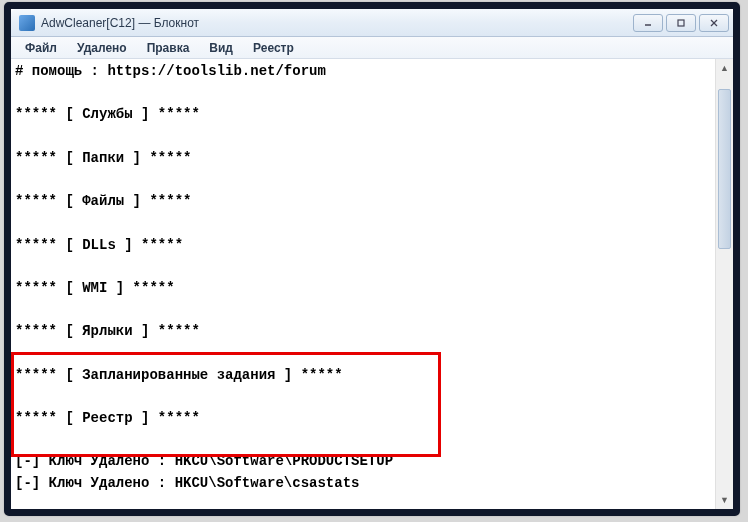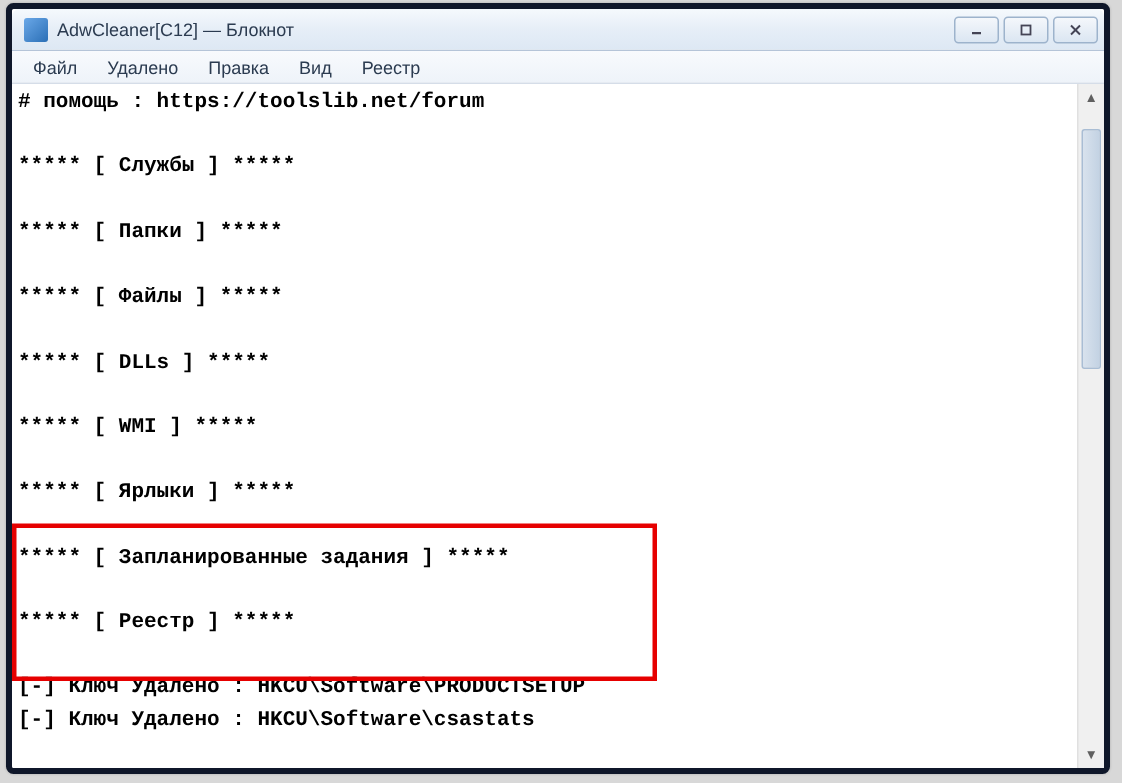--- a/index.html
+++ b/index.html
@@ -10,21 +10,21 @@
       height: 522px;
       overflow: hidden;
     }
     .window {
       position: absolute;
       left: 4px;
       top: 2px;
       width: 736px;
       height: 514px;
       background: #fff;
-      border: 4px solid #0f172a;
+      border: 7px solid #0f172a;
       border-radius: 5px;
       box-shadow: 0 0 2px rgba(0,0,0,0.2);
       display: flex;
       flex-direction: column;
     }
     .titlebar {
       height: 28px;
       background: linear-gradient(to bottom, #f5f9fd 0%, #e6eef7 50%, #dde8f4 100%);
       border-bottom: 1px solid #b5c4d8;
       display: flex;
@@ -59,20 +59,21 @@
       color: #445;
       cursor: pointer;
     }
     .menubar {
       height: 22px;
       background: linear-gradient(to bottom,#f8fafd,#eef3f9);
       border-bottom: 1px solid #d5dde8;
       display: flex;
       align-items: center;
       padding-left: 4px;
+      font-weight: bold;
     }
     .menu-item {
       font-size: 12px;
       color: #2b3b50;
       padding: 2px 10px;
       cursor: pointer;
     }
     .content-area {
       flex: 1;
       display: flex;

